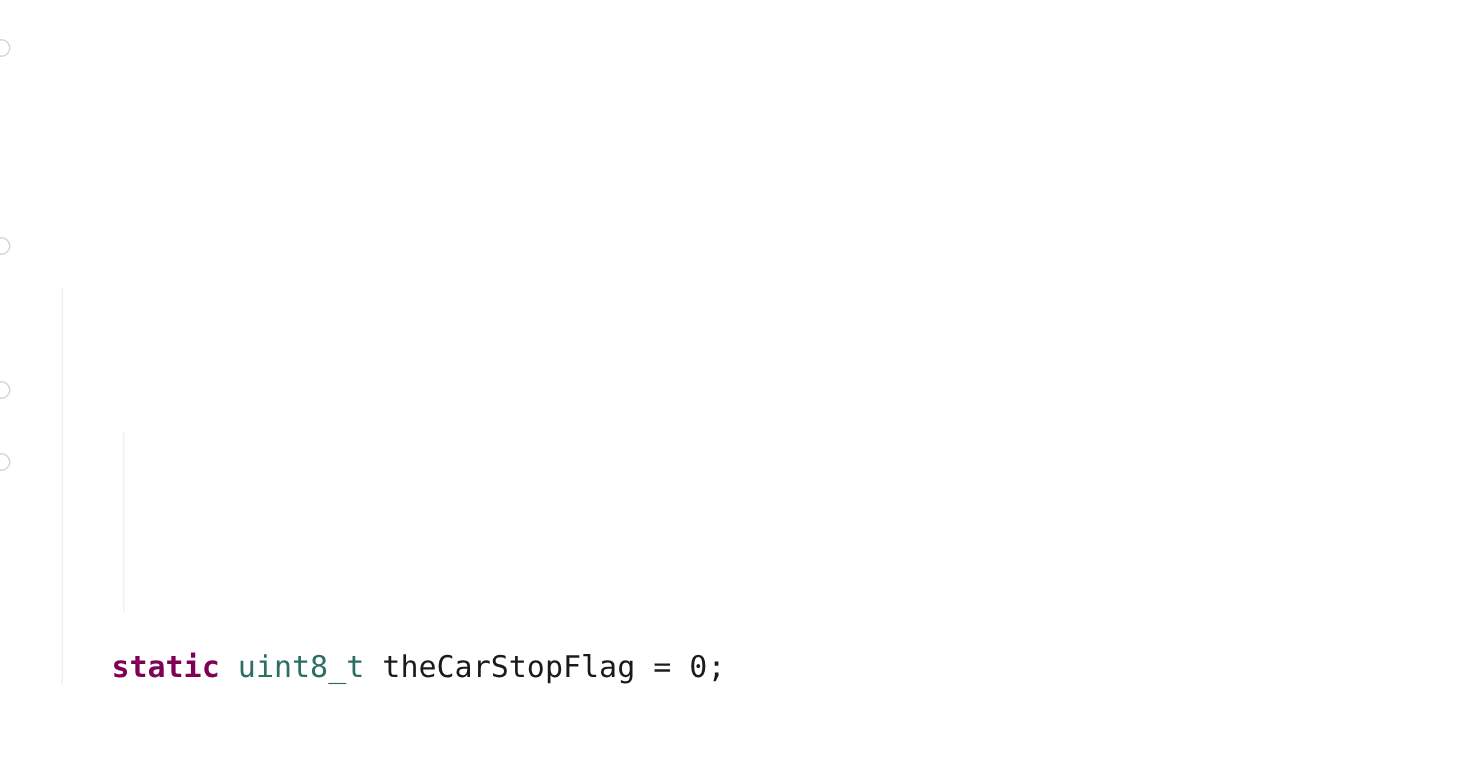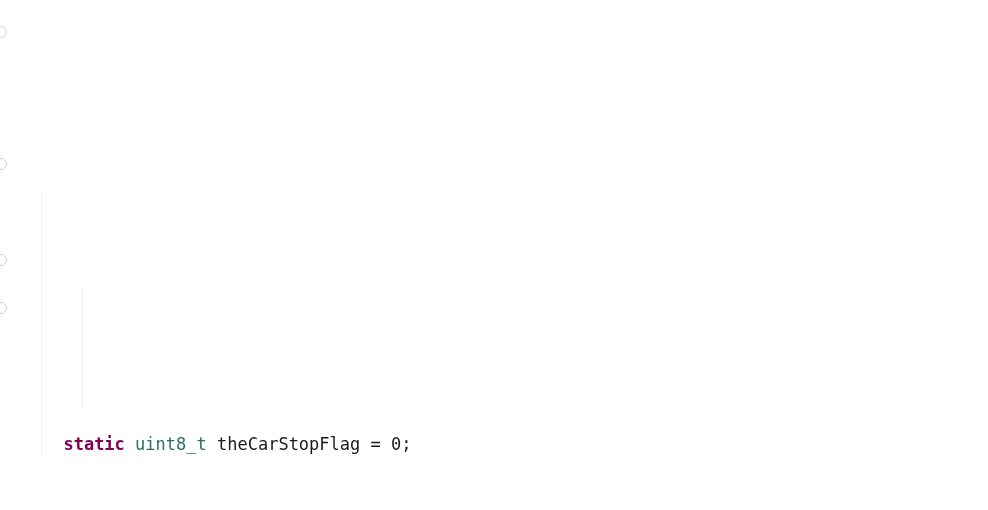--- a/index.html
+++ b/index.html
@@ -12,21 +12,21 @@
     height: 510px;
     overflow: hidden;
     font-family: "DejaVu Sans Mono", "Liberation Mono", monospace;
   }
 
   #editor {
     position: relative;
     width: 988px;
     height: 510px;
     background: #ffffff;
-    font-size: 17px;
+    font-size: 20px;
     line-height: 24px;
     white-space: pre;
   }
 
   .line {
     position: relative;
     height: 24px;
     line-height: 24px;
     padding-left: 2px;
     white-space: pre;

